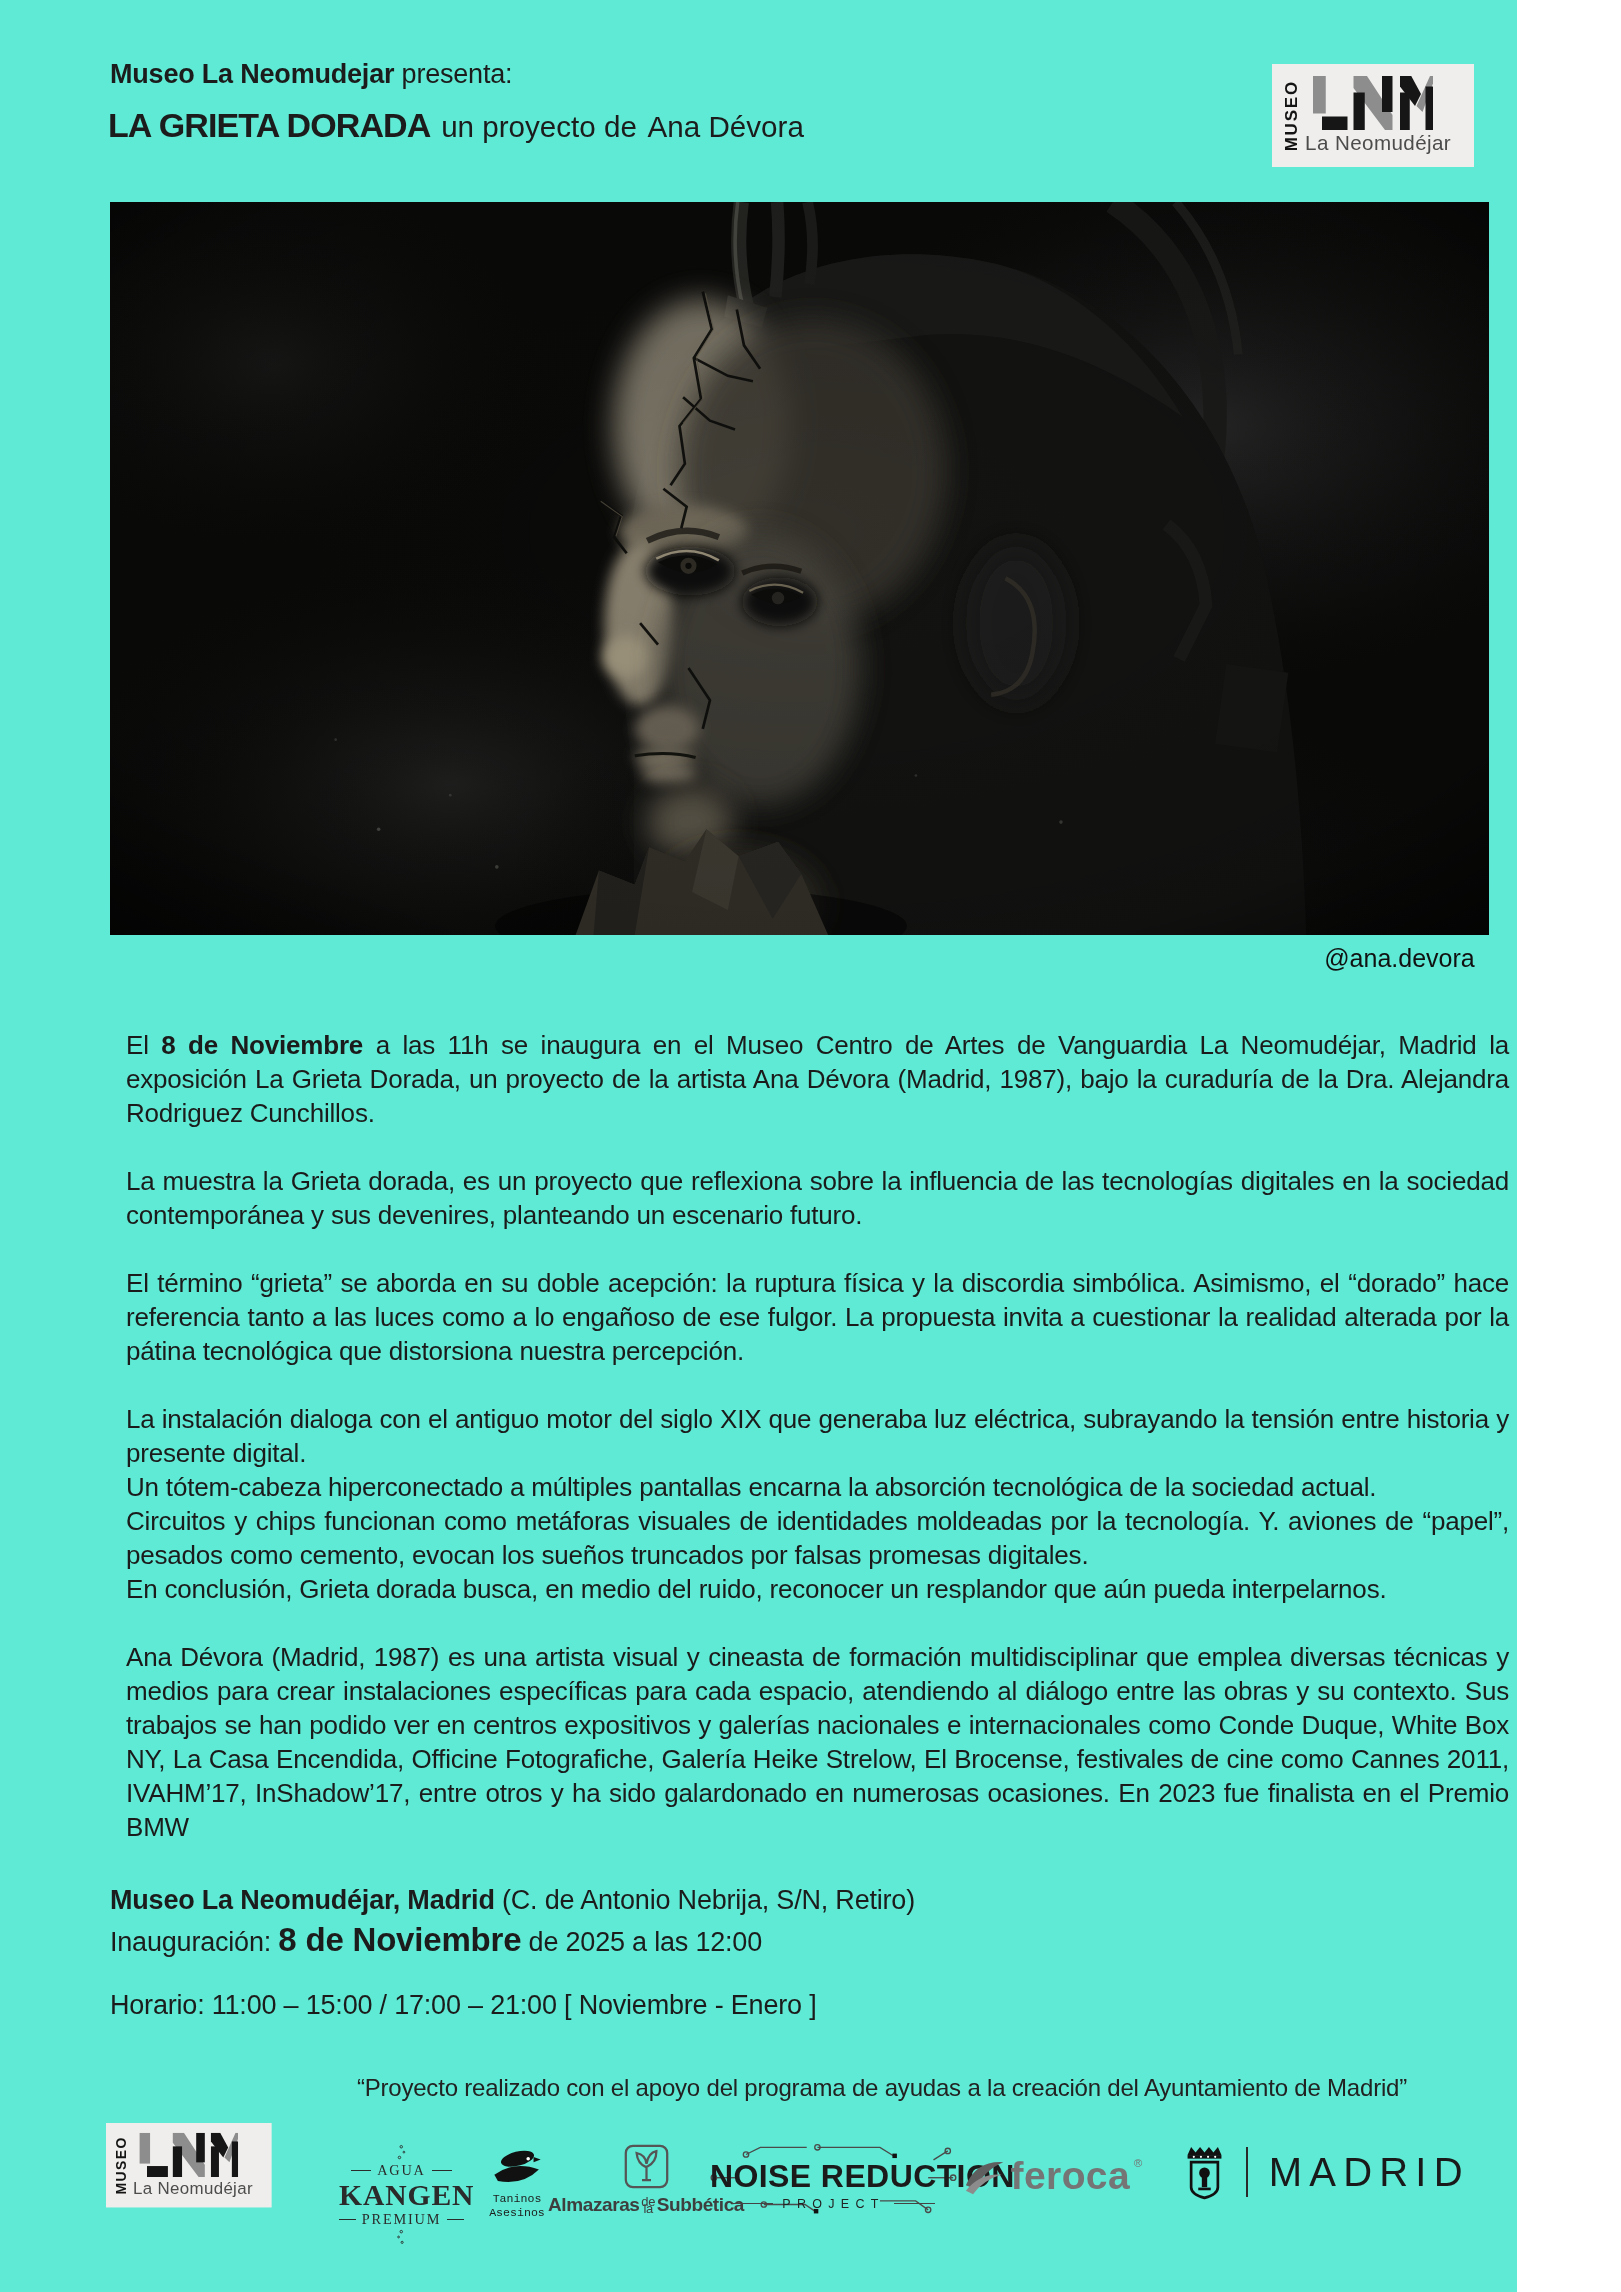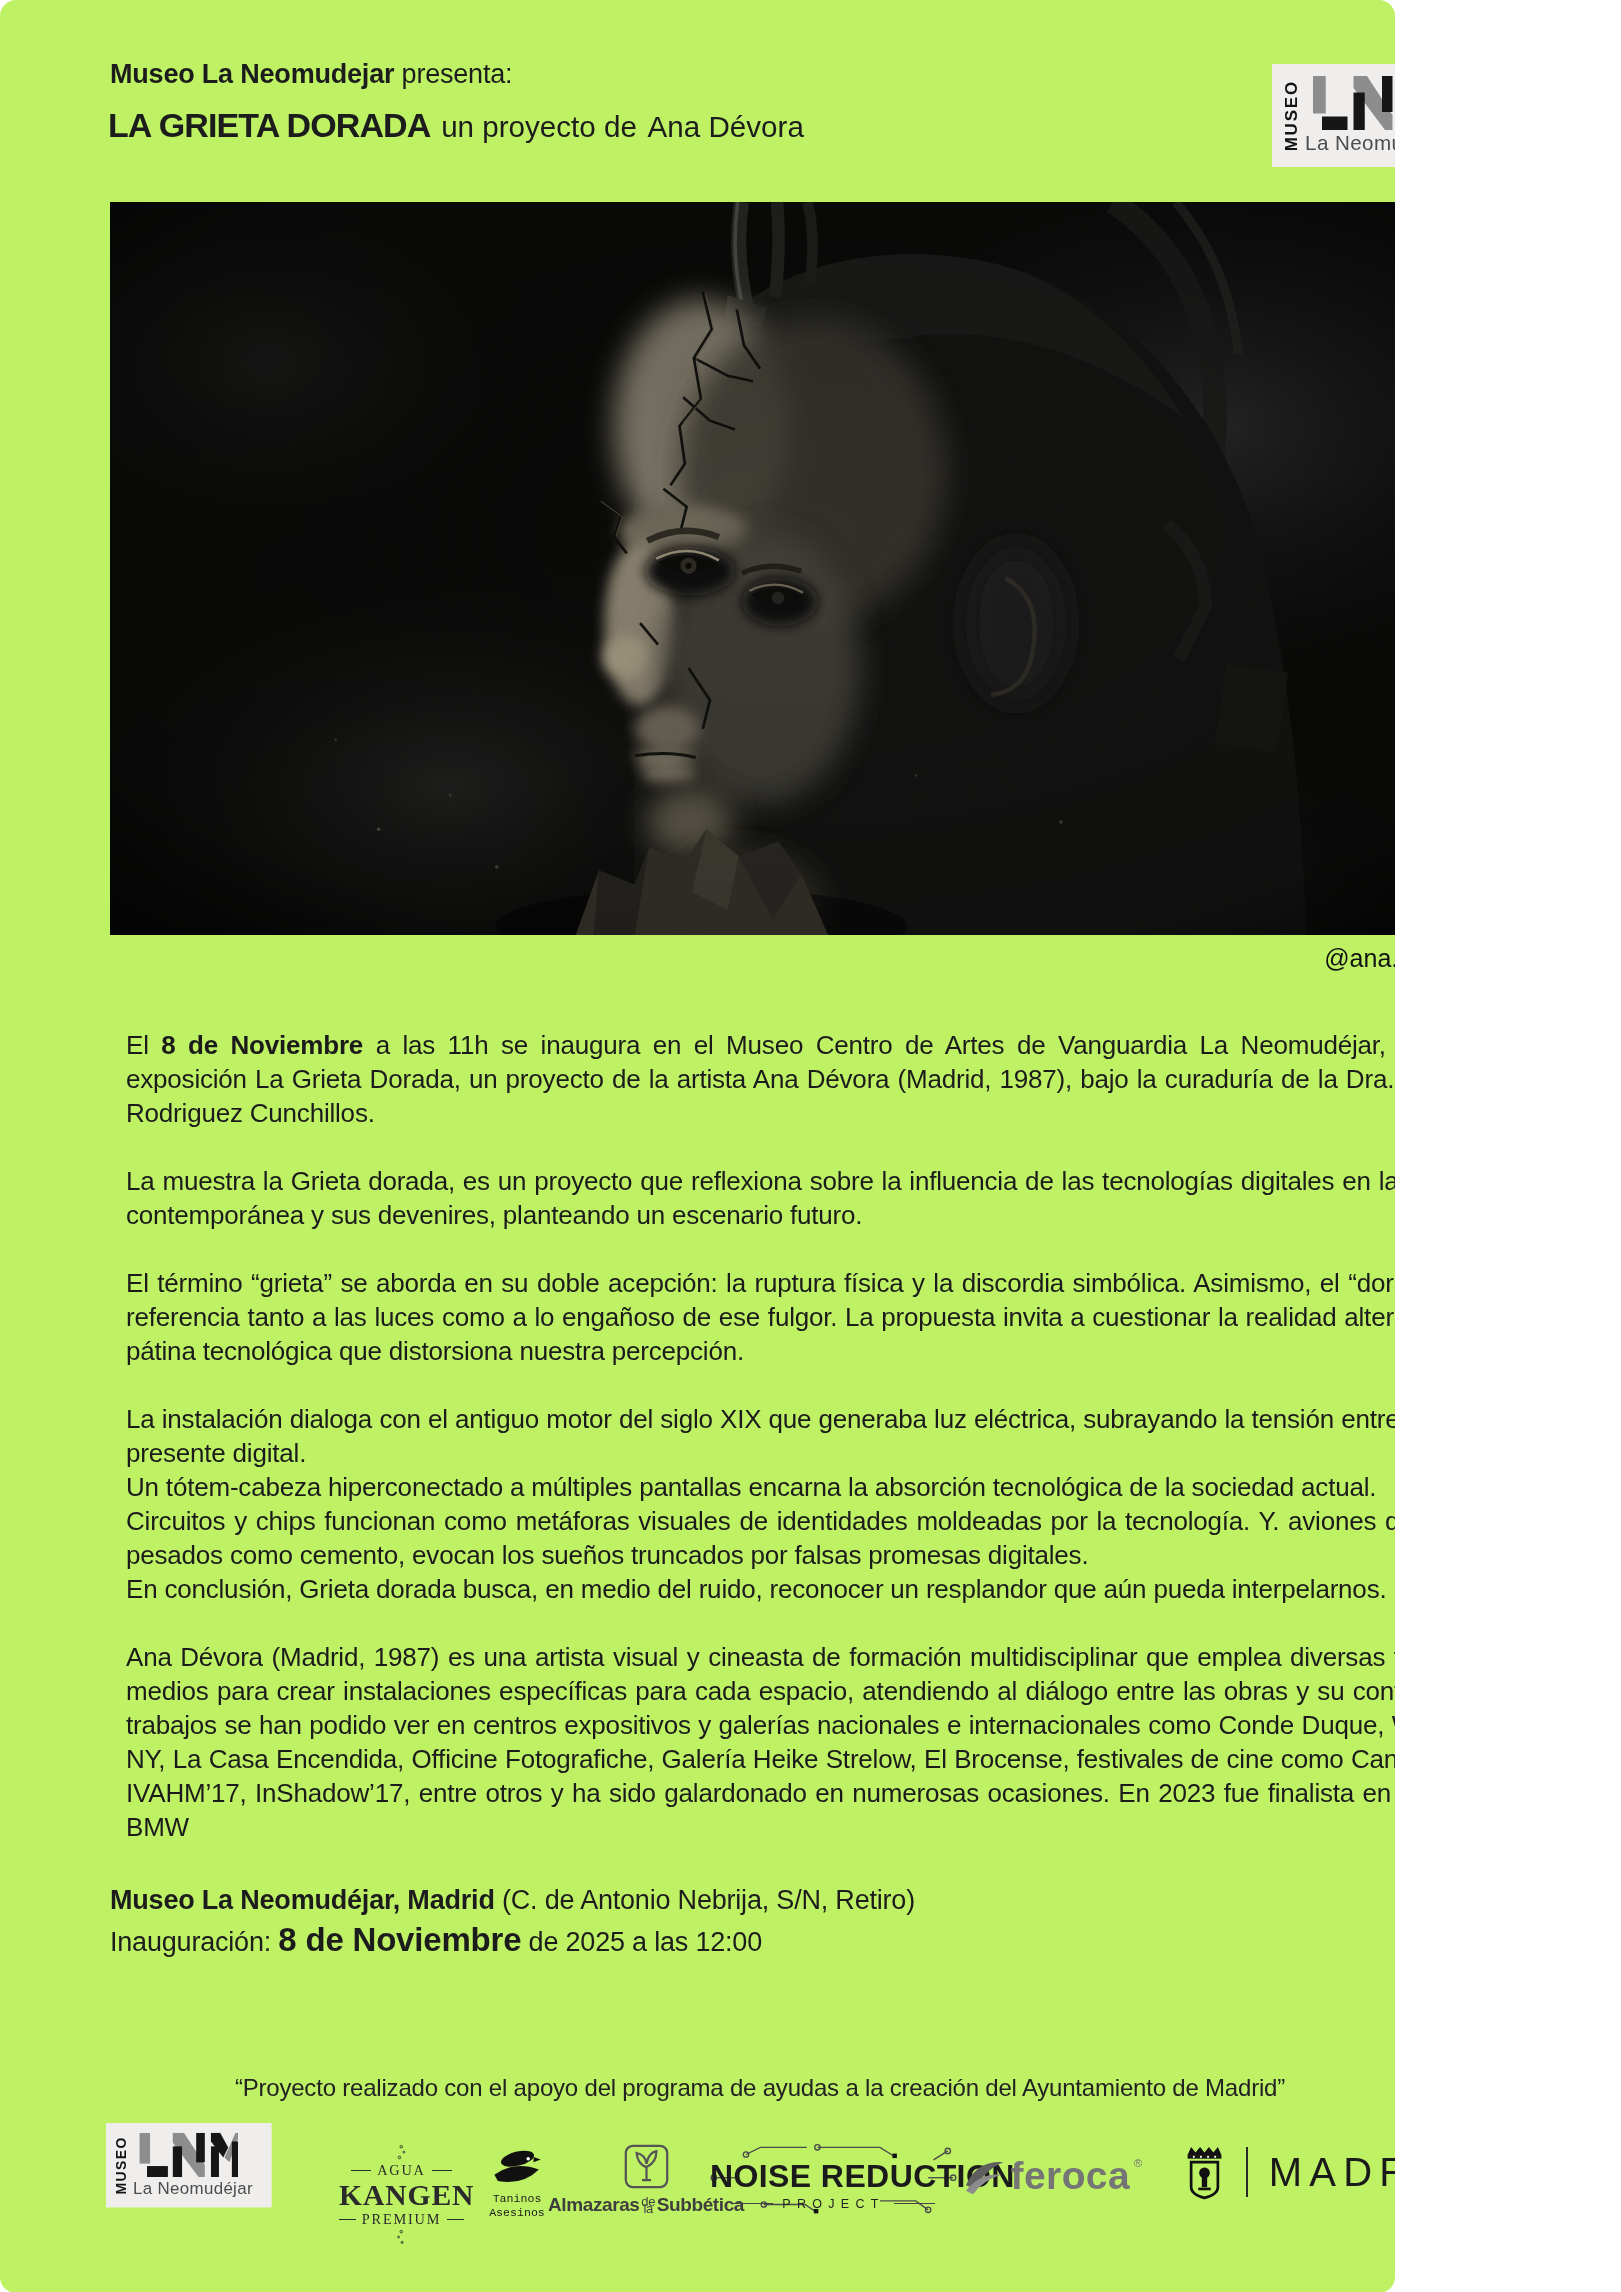--- a/index.html
+++ b/index.html
@@ -1,17 +1,17 @@
 <!DOCTYPE html>
 <html lang="es" style="font-size:14.3px"><head>
 <meta charset="utf-8">
 <style>
   html,body{margin:0;padding:0;background:#ffffff;}
-  .page{position:relative;width:1395px;height:2293px;background:#bef264;overflow:hidden;
-        color:#1c1c1c;font-family:"Liberation Sans",sans-serif;border-radius:16px;}
+  .page{position:relative;width:1517px;height:2293px;background:#5eead4;overflow:hidden;
+        color:#1c1c1c;font-family:"Liberation Sans",sans-serif;}
 
   
   .presenter{position:absolute;left:110px;top:59px;font-size:27px;letter-spacing:-0.2px;}
   .presenter .bold{font-weight:bold;}
   .title-row{position:absolute;left:108px;top:106px;display:flex;align-items:baseline;gap:10.7px;white-space:nowrap;}
   .title-main{font-size:34px;font-weight:bold;letter-spacing:-0.9px;}
   .title-sub{font-size:29.6px;}
   .title-artist{font-size:29.6px;font-weight:normal;}
 
   
@@ -234,20 +234,21 @@
       <div class="pline">Circuitos y chips funcionan como metáforas visuales de identidades moldeadas por la tecnología. Y. aviones de “papel”, pesados como cemento, evocan los sueños truncados por falsas promesas digitales.</div>
       <div class="pline">En conclusión, Grieta dorada busca, en medio del ruido, reconocer un resplandor que aún pueda interpelarnos.</div>
     </div>
     <p>Ana Dévora (Madrid, 1987) es una artista visual y cineasta de formación multidisciplinar que emplea diversas técnicas y medios para crear instalaciones específicas para cada espacio, atendiendo al diálogo entre las obras y su contexto. Sus trabajos se han podido ver en centros expositivos y galerías nacionales e internacionales como Conde Duque, White Box NY, La Casa Encendida, Officine Fotografiche, Galería Heike Strelow, El Brocense, festivales de cine como Cannes 2011, IVAHM’17, InShadow’17, entre otros y ha sido galardonado en numerosas ocasiones. En 2023 fue finalista en el Premio BMW</p>
   </div>
 
   <div class="venue">
     <div><span class="bold">Museo La Neomudéjar, Madrid</span><span> (C. de Antonio Nebrija, S/N, Retiro)</span></div>
     <div><span>Inauguración: </span><span class="venue-date">8 de Noviembre</span><span> de 2025 a las 12:00</span></div>
   </div>
+  <div class="horario">Horario: 11:00 – 15:00 / 17:00 – 21:00 [ Noviembre - Enero ]</div>
 
   <div class="credit">“Proyecto realizado con el apoyo del programa de ayudas a la creación del Ayuntamiento de Madrid”</div>
 
   <div class="lnm logo-footer">
     <span class="lnm-vert">MUSEO</span>
     <span class="lnm-main">
       <svg class="lnm-letters" viewBox="0 0 160 72" role="img" aria-label="LNM">
         <rect x="0" y="0" width="17" height="50" fill="#8d8d8d"></rect>
         <rect x="12" y="54" width="34" height="18" fill="#161616"></rect>
         <polygon points="54,0 72,0 106,52 106,72 96,72 54,16" fill="#8d8d8d"></polygon>

